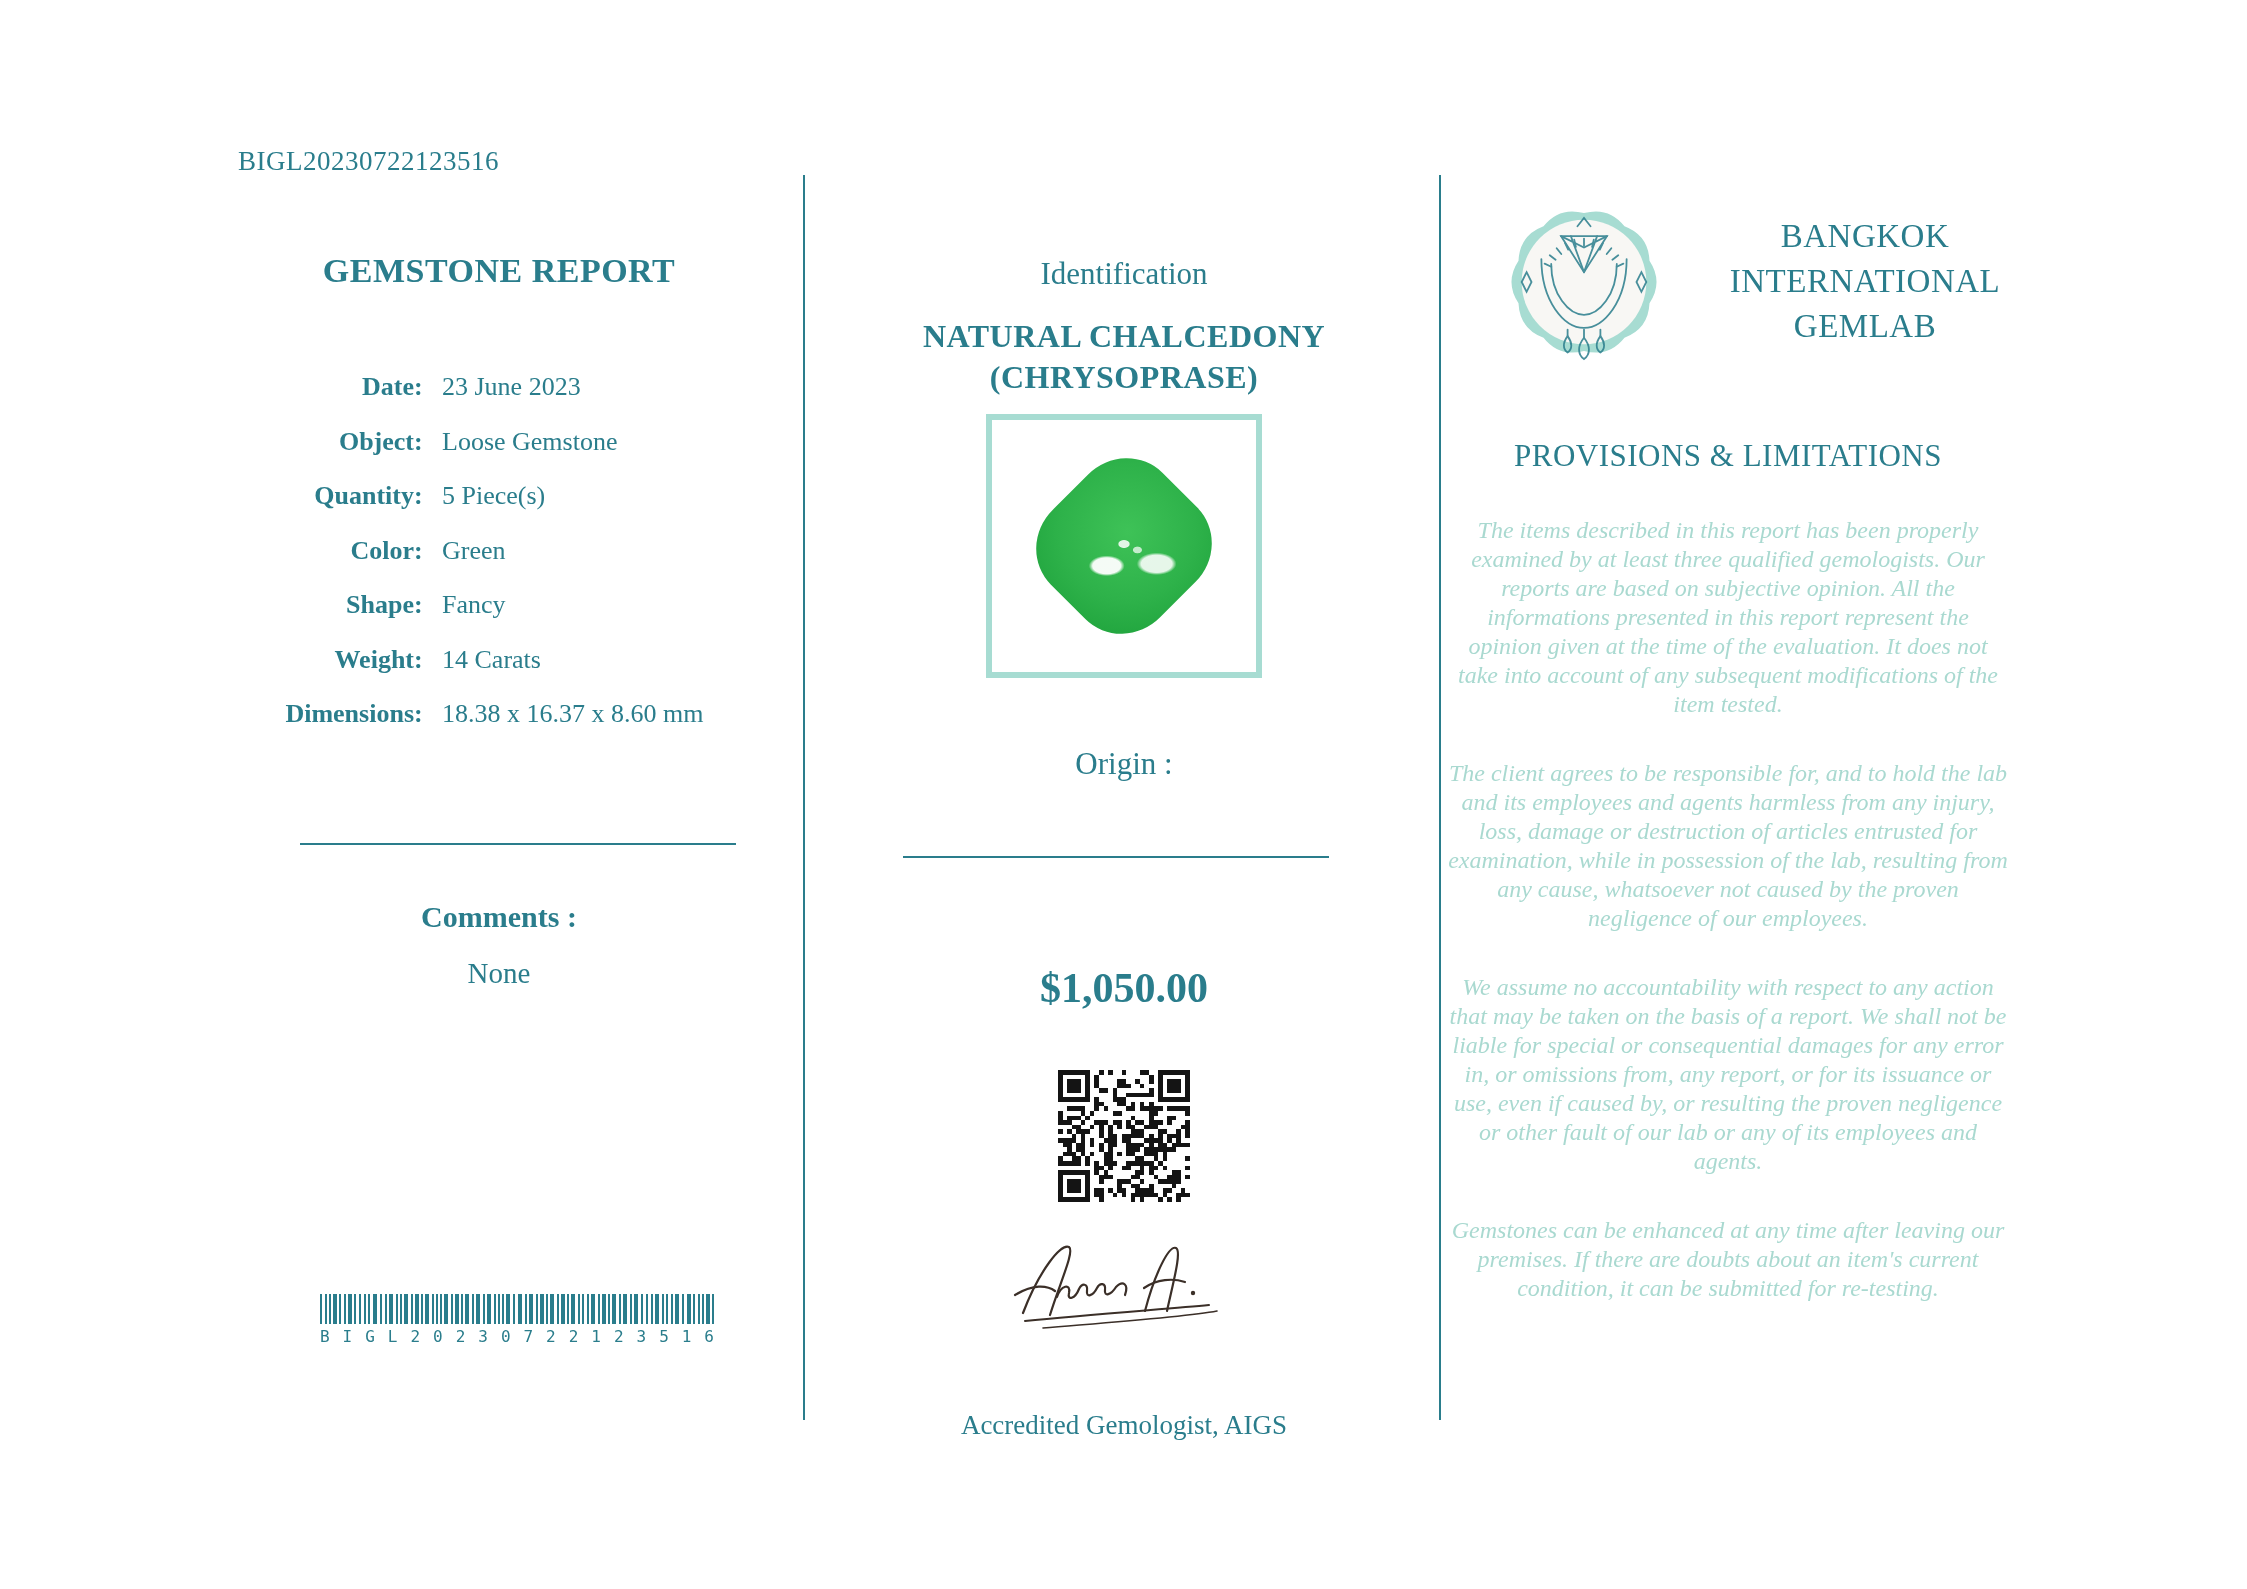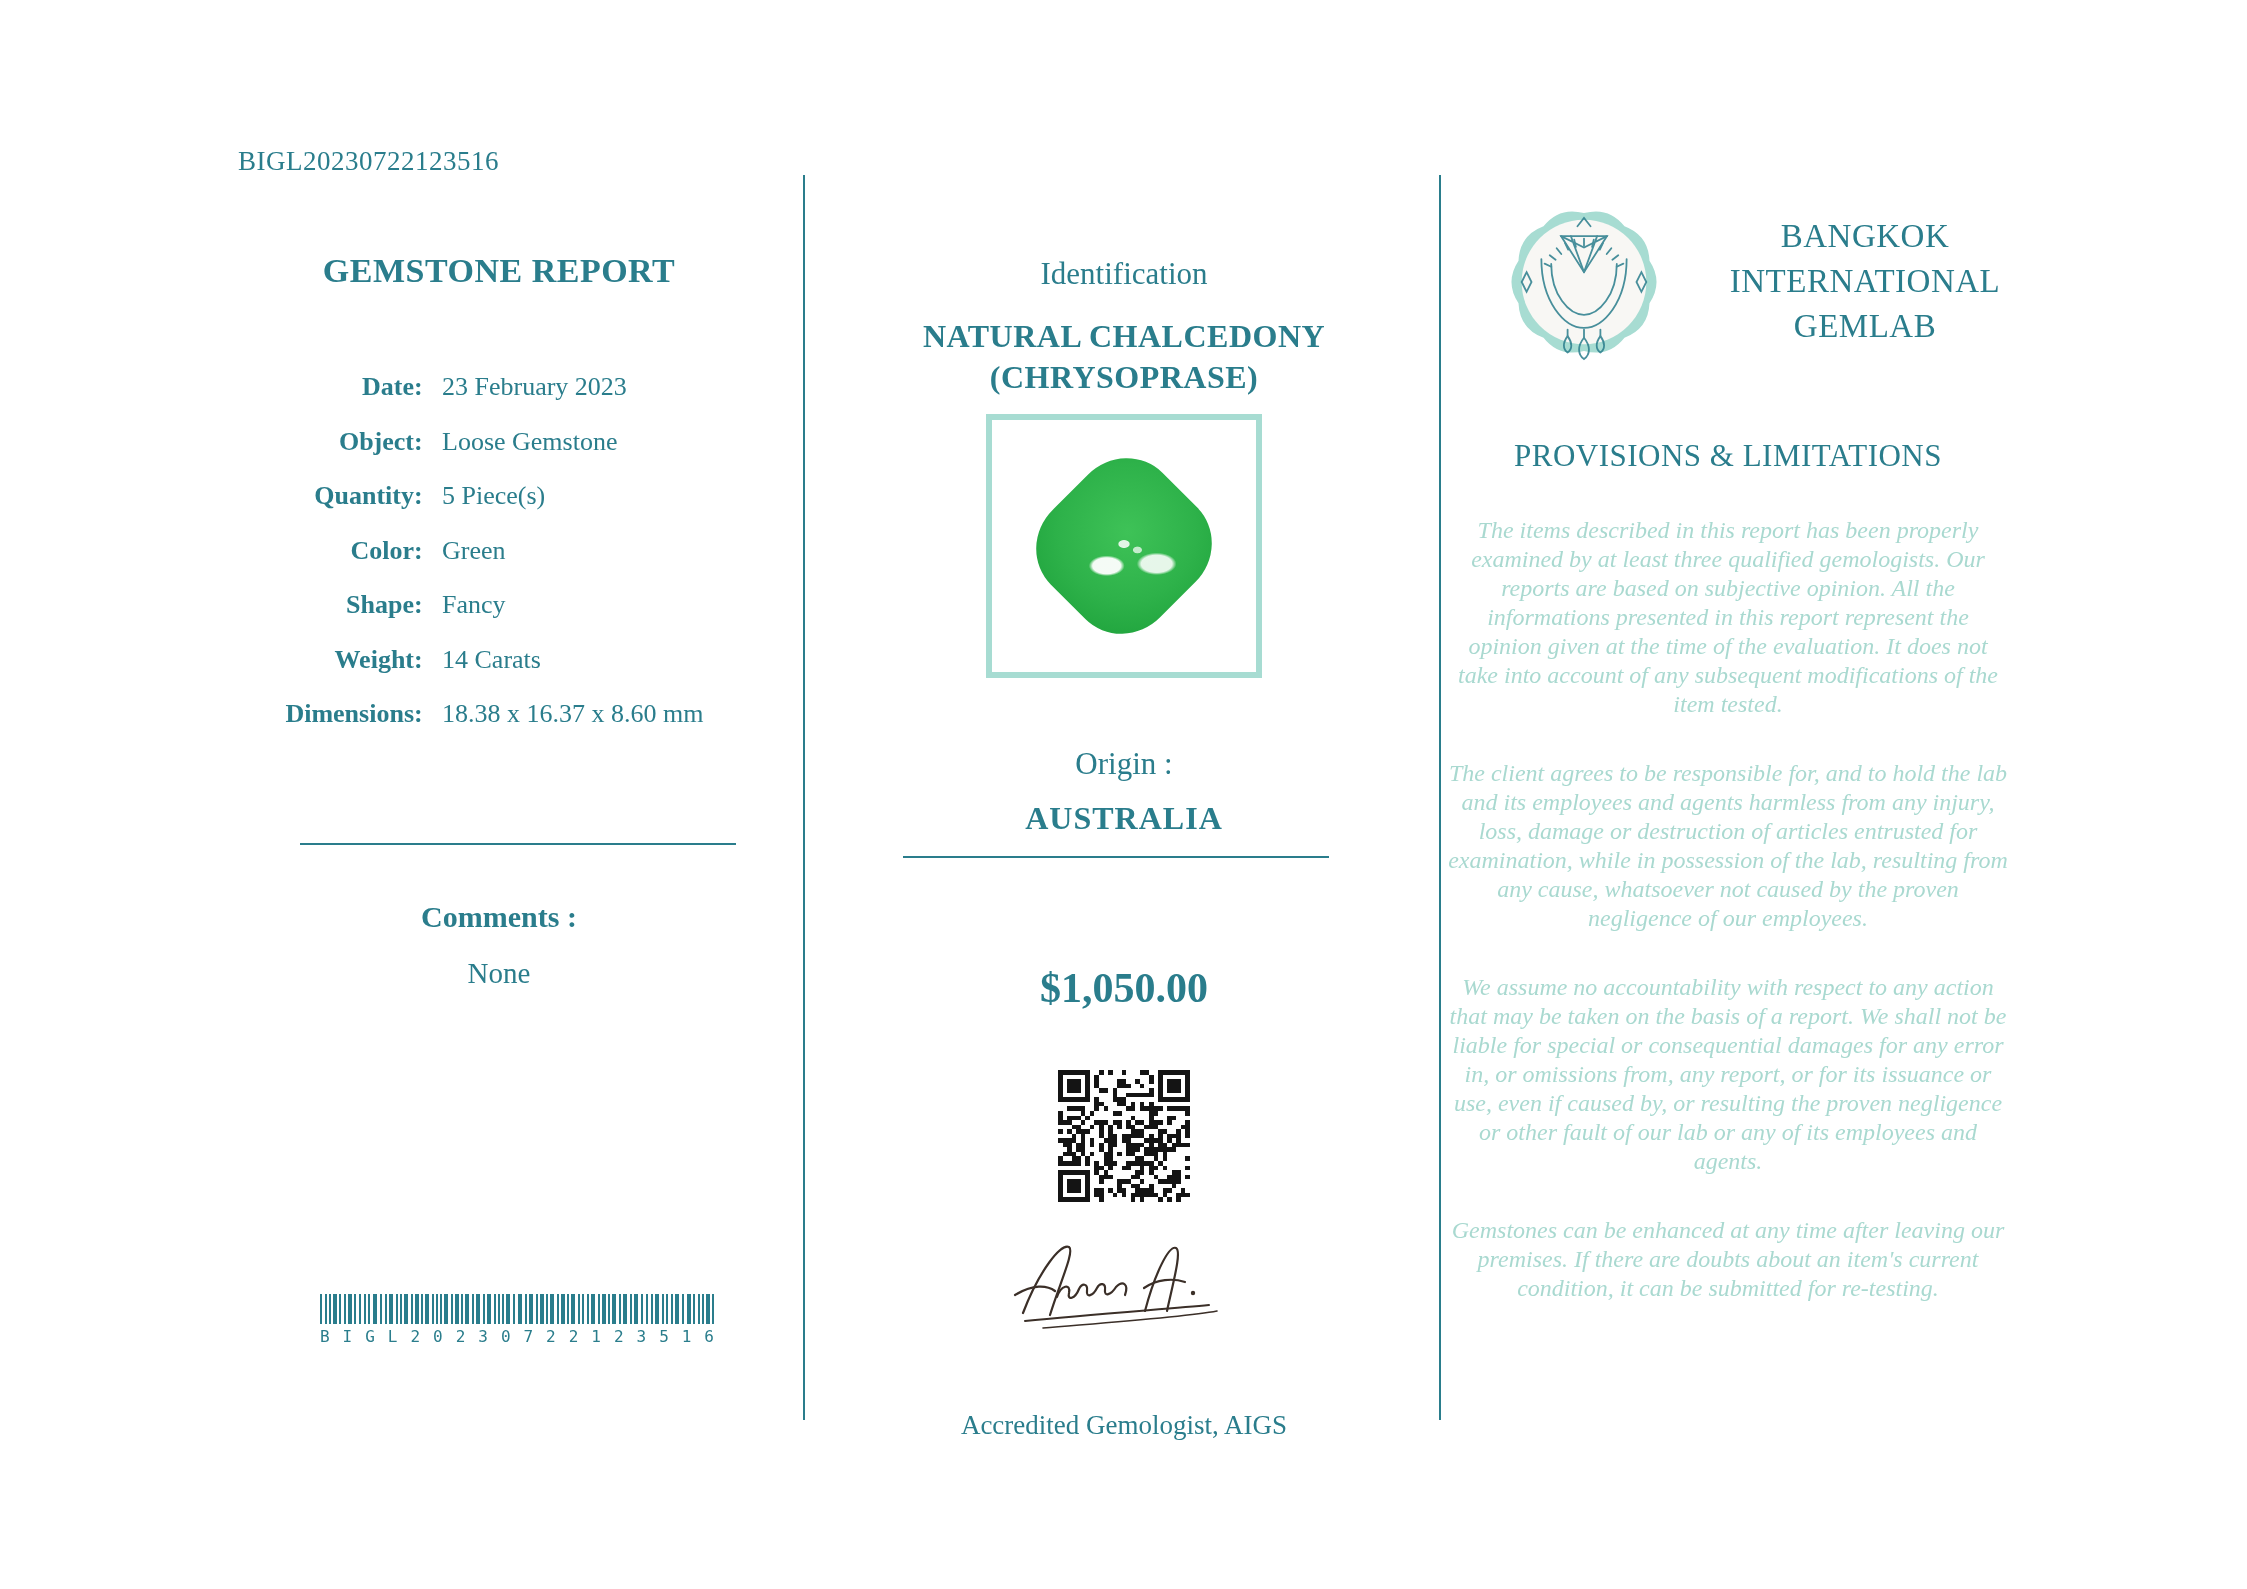--- a/index.html
+++ b/index.html
@@ -83,21 +83,21 @@
 
 <div class="page">
 
   <div class="abs report-num">BIGL20230722123516</div>
 
   <h1 class="abs rpt-title">GEMSTONE REPORT</h1>
 
   <div class="abs fields">
     <span class="lbl">Date</span>
     <span class="col">:</span>
-    <span class="val">23 February 2023</span>
+    <span class="val">23 June 2023</span>
 
     <span class="lbl">Object</span>
     <span class="col">:</span>
     <span class="val">Loose Gemstone</span>
 
     <span class="lbl">Quantity</span>
     <span class="col">:</span>
     <span class="val">5 Piece(s)</span>
 
     <span class="lbl">Color</span>
@@ -233,21 +233,20 @@
     <span>(CHRYSOPRASE)</span>
   </div>
 
   <div class="abs gem-box">
     <div class="gem">
       <div class="gem-gloss"></div>
     </div>
   </div>
 
   <div class="abs origin-label">Origin :</div>
-  <div class="abs origin-value">AUSTRALIA</div>
 
   <div class="abs hdiv hdiv-mid"></div>
 
   <div class="abs est-value">$1,050.00</div>
 
   <svg class="abs qr" id="qr-svg" width="132" height="132" viewBox="0 0 29 29" shape-rendering="crispEdges">
       <rect x="9" y="0" width="1" height="1" fill="#141414"></rect>
       <rect x="11" y="0" width="1" height="1" fill="#141414"></rect>
       <rect x="14" y="0" width="1" height="1" fill="#141414"></rect>
       <rect x="18" y="0" width="1" height="1" fill="#141414"></rect>

